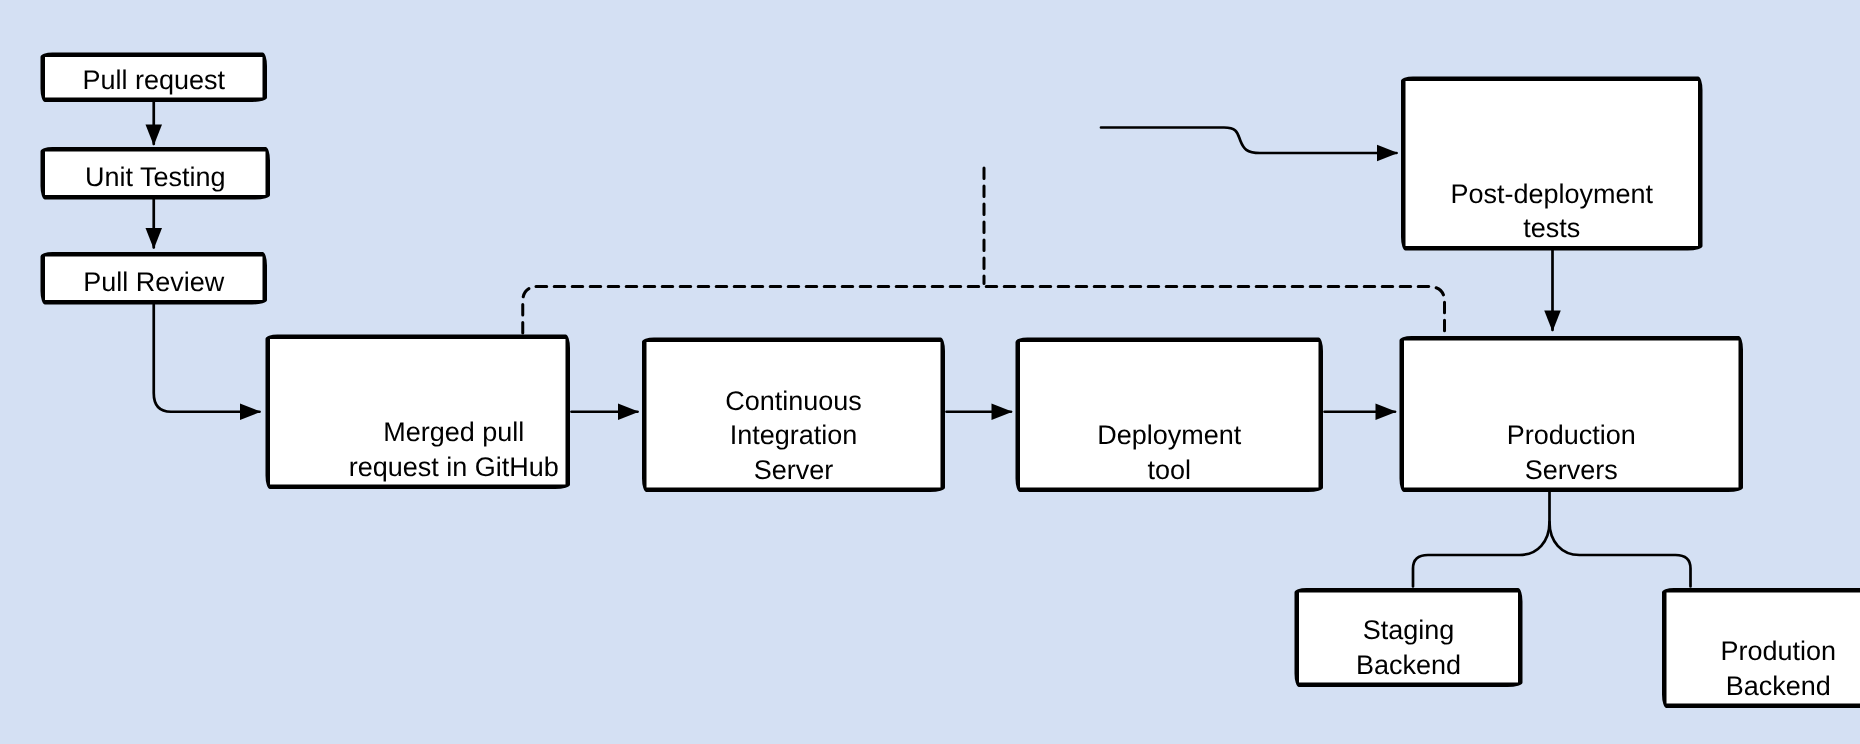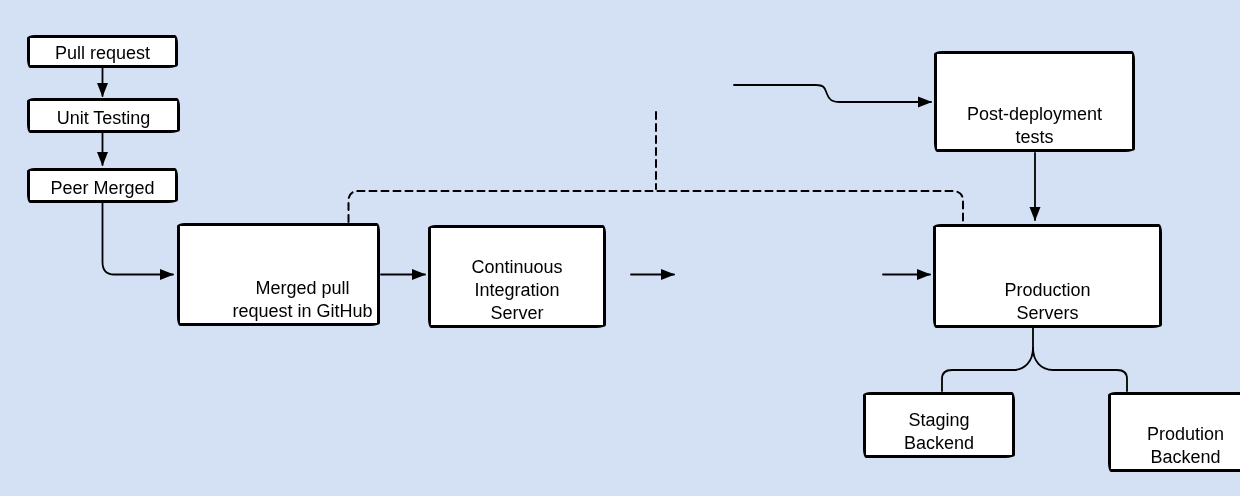--- a/index.html
+++ b/index.html
@@ -76,42 +76,46 @@
 
   <div class="node" style="left:27px; top:35px; width:151px; height:33px;">
     <span class="node-label">Pull request</span>
   </div>
 
   <div class="node" style="left:27px; top:98px; width:153px; height:35px;">
     <span class="node-label">Unit Testing</span>
   </div>
 
   <div class="node" style="left:27px; top:168px; width:151px; height:35px;">
-    <span class="node-label">Peer Merged</span>
+    <span class="node-label">Pull Review</span>
   </div>
 
   <div class="node" style="left:177px; top:223px; width:203px; height:103px;padding-left:48px;">
     <span class="node-label">Merged pull
 request in GitHub</span>
   </div>
 
-  <div class="node" style="left:428px; top:225px; width:178px; height:103px;">
+  <div class="node" style="left:428px; top:225px; width:202px; height:103px;">
     <span class="node-label">Continuous
 Integration
 Server</span>
   </div>
 
+  <div class="node" style="left:677px; top:225px; width:205px; height:103px;">
+    <span class="node-label">Deployment
+tool</span>
+  </div>
 
   <div class="node" style="left:933px; top:224px; width:229px; height:104px;">
     <span class="node-label">Production
 Servers</span>
   </div>
 
 
-  <div class="node" style="left:934px; top:51px; width:201px; height:101px;">
+  <div class="node" style="left:934px; top:51px; width:201px; height:116px;">
     <span class="node-label">Post-deployment
 tests</span>
   </div>
 
   <div class="node" style="left:863px; top:392px; width:152px; height:66px;">
     <span class="node-label">Staging
 Backend</span>
   </div>
 
   <div class="node" style="left:1108px; top:392px; width:155px; height:80px;">

